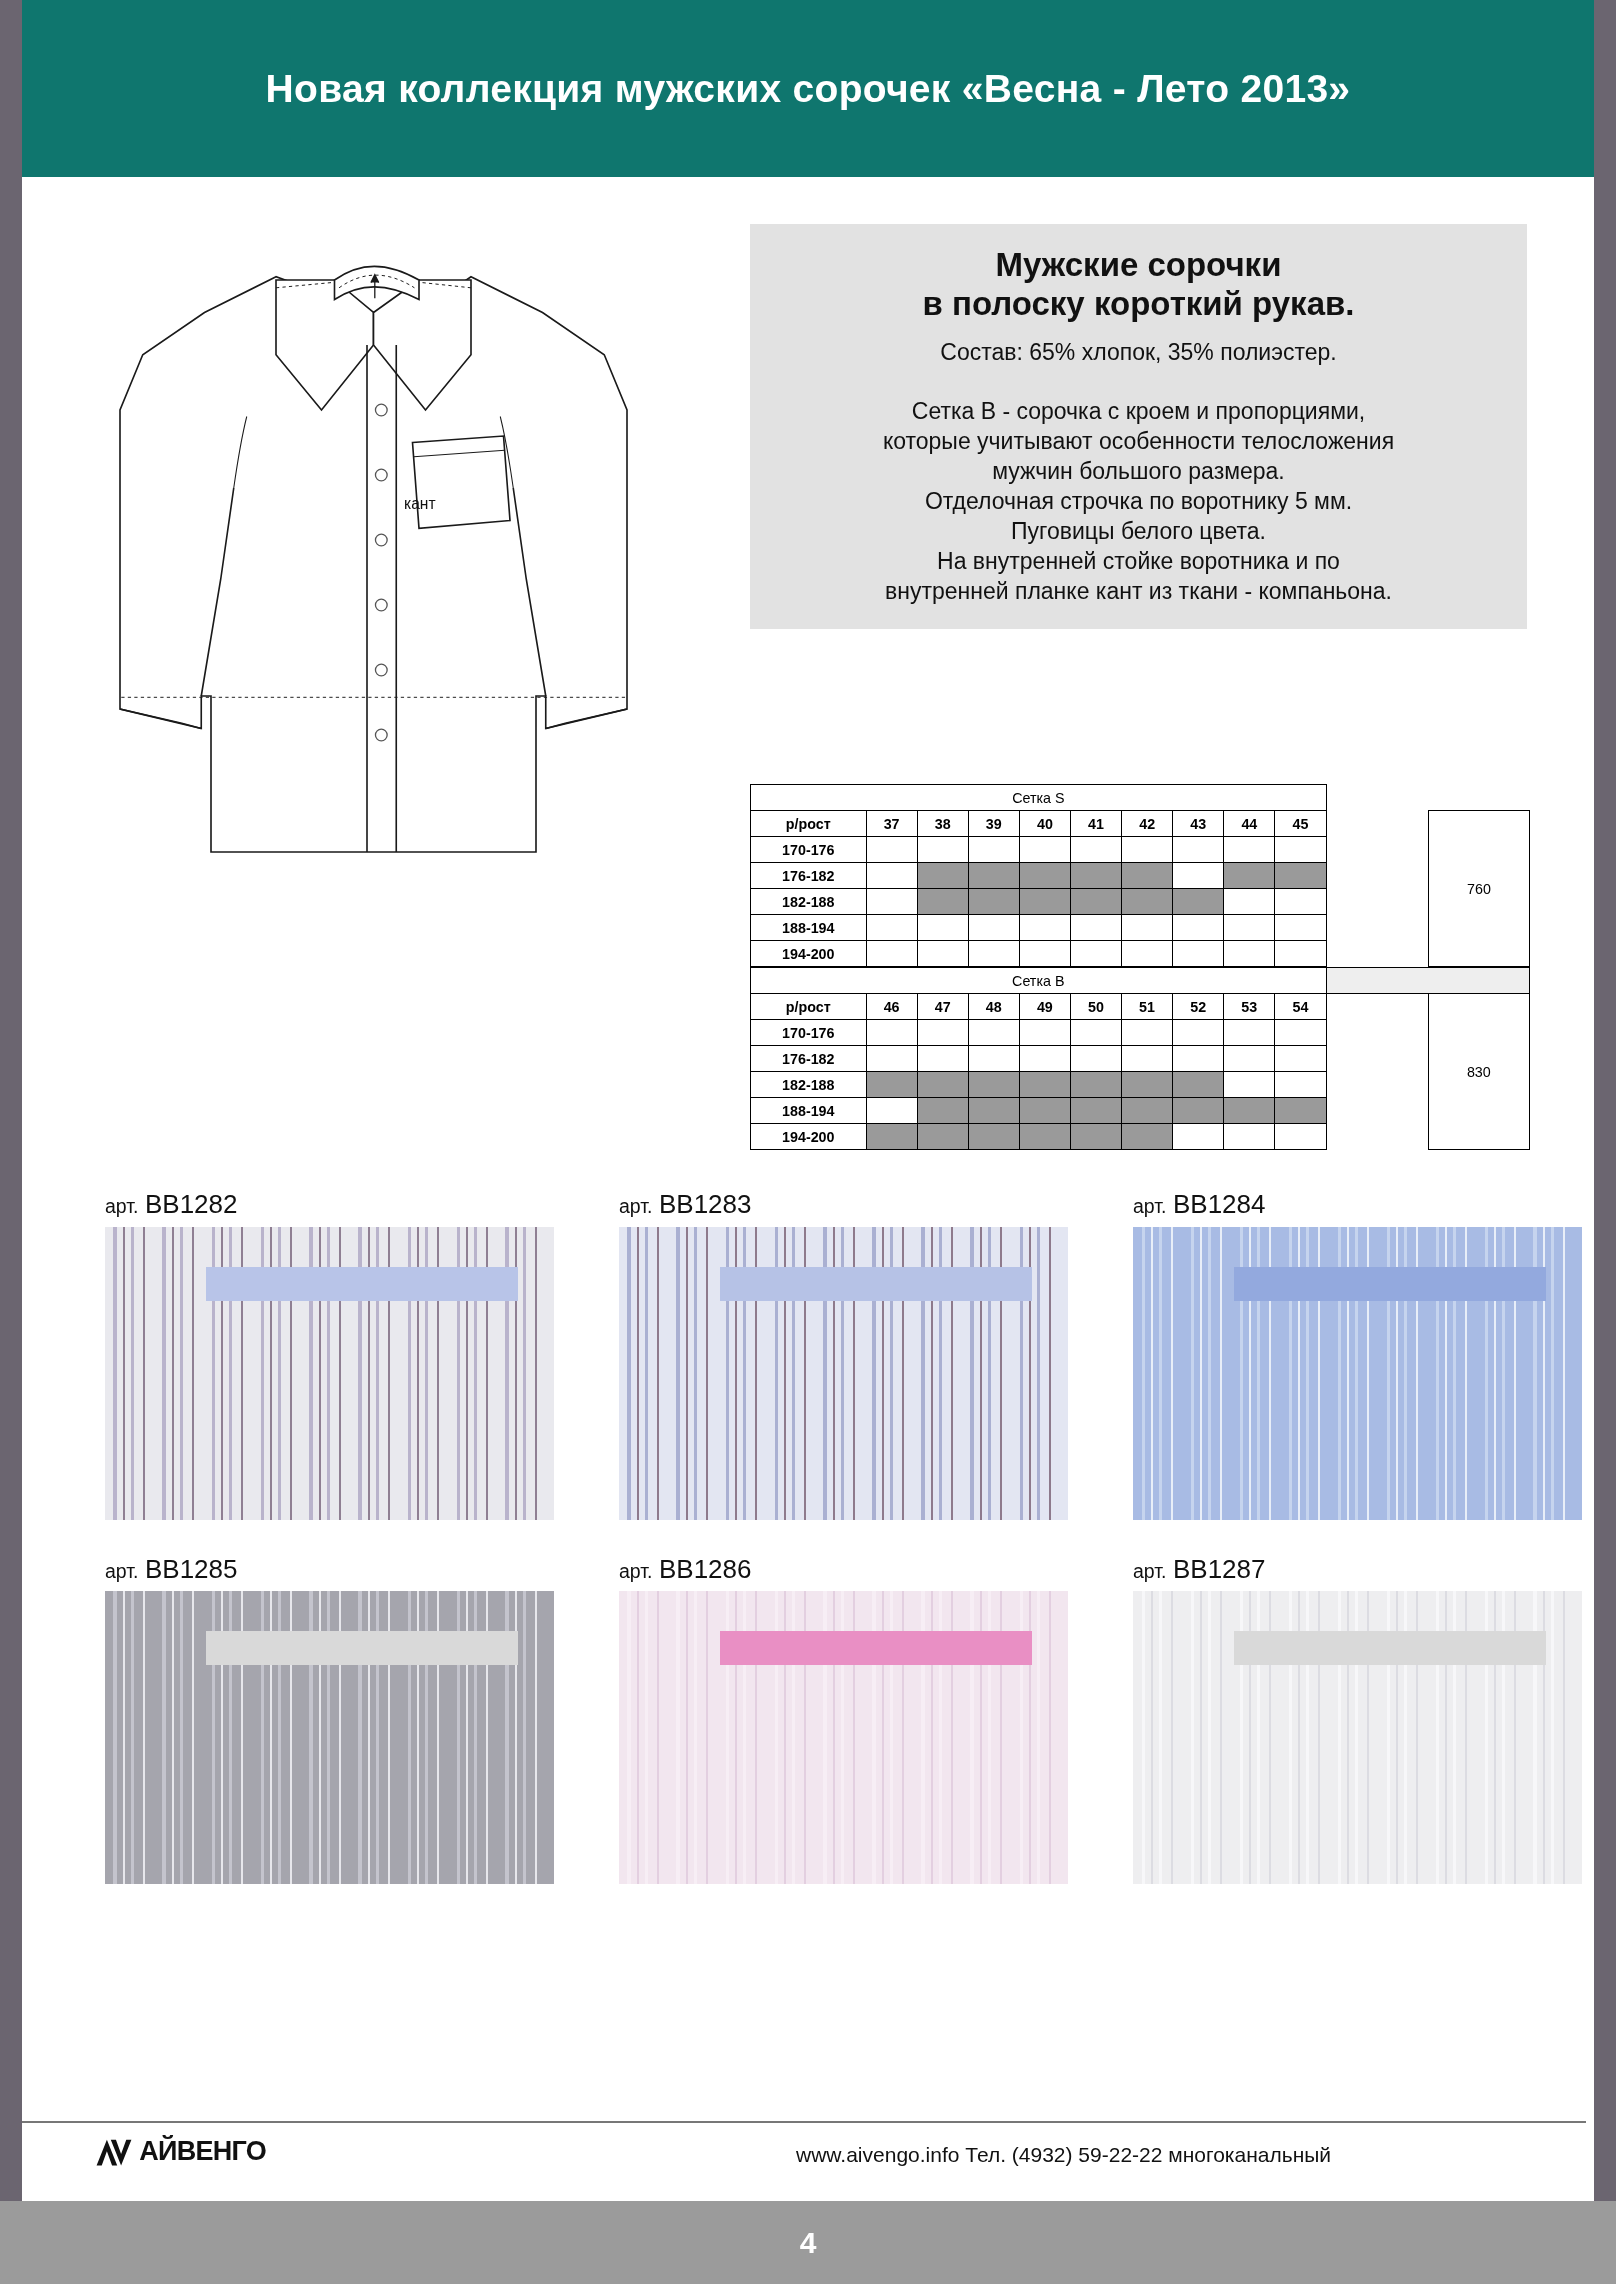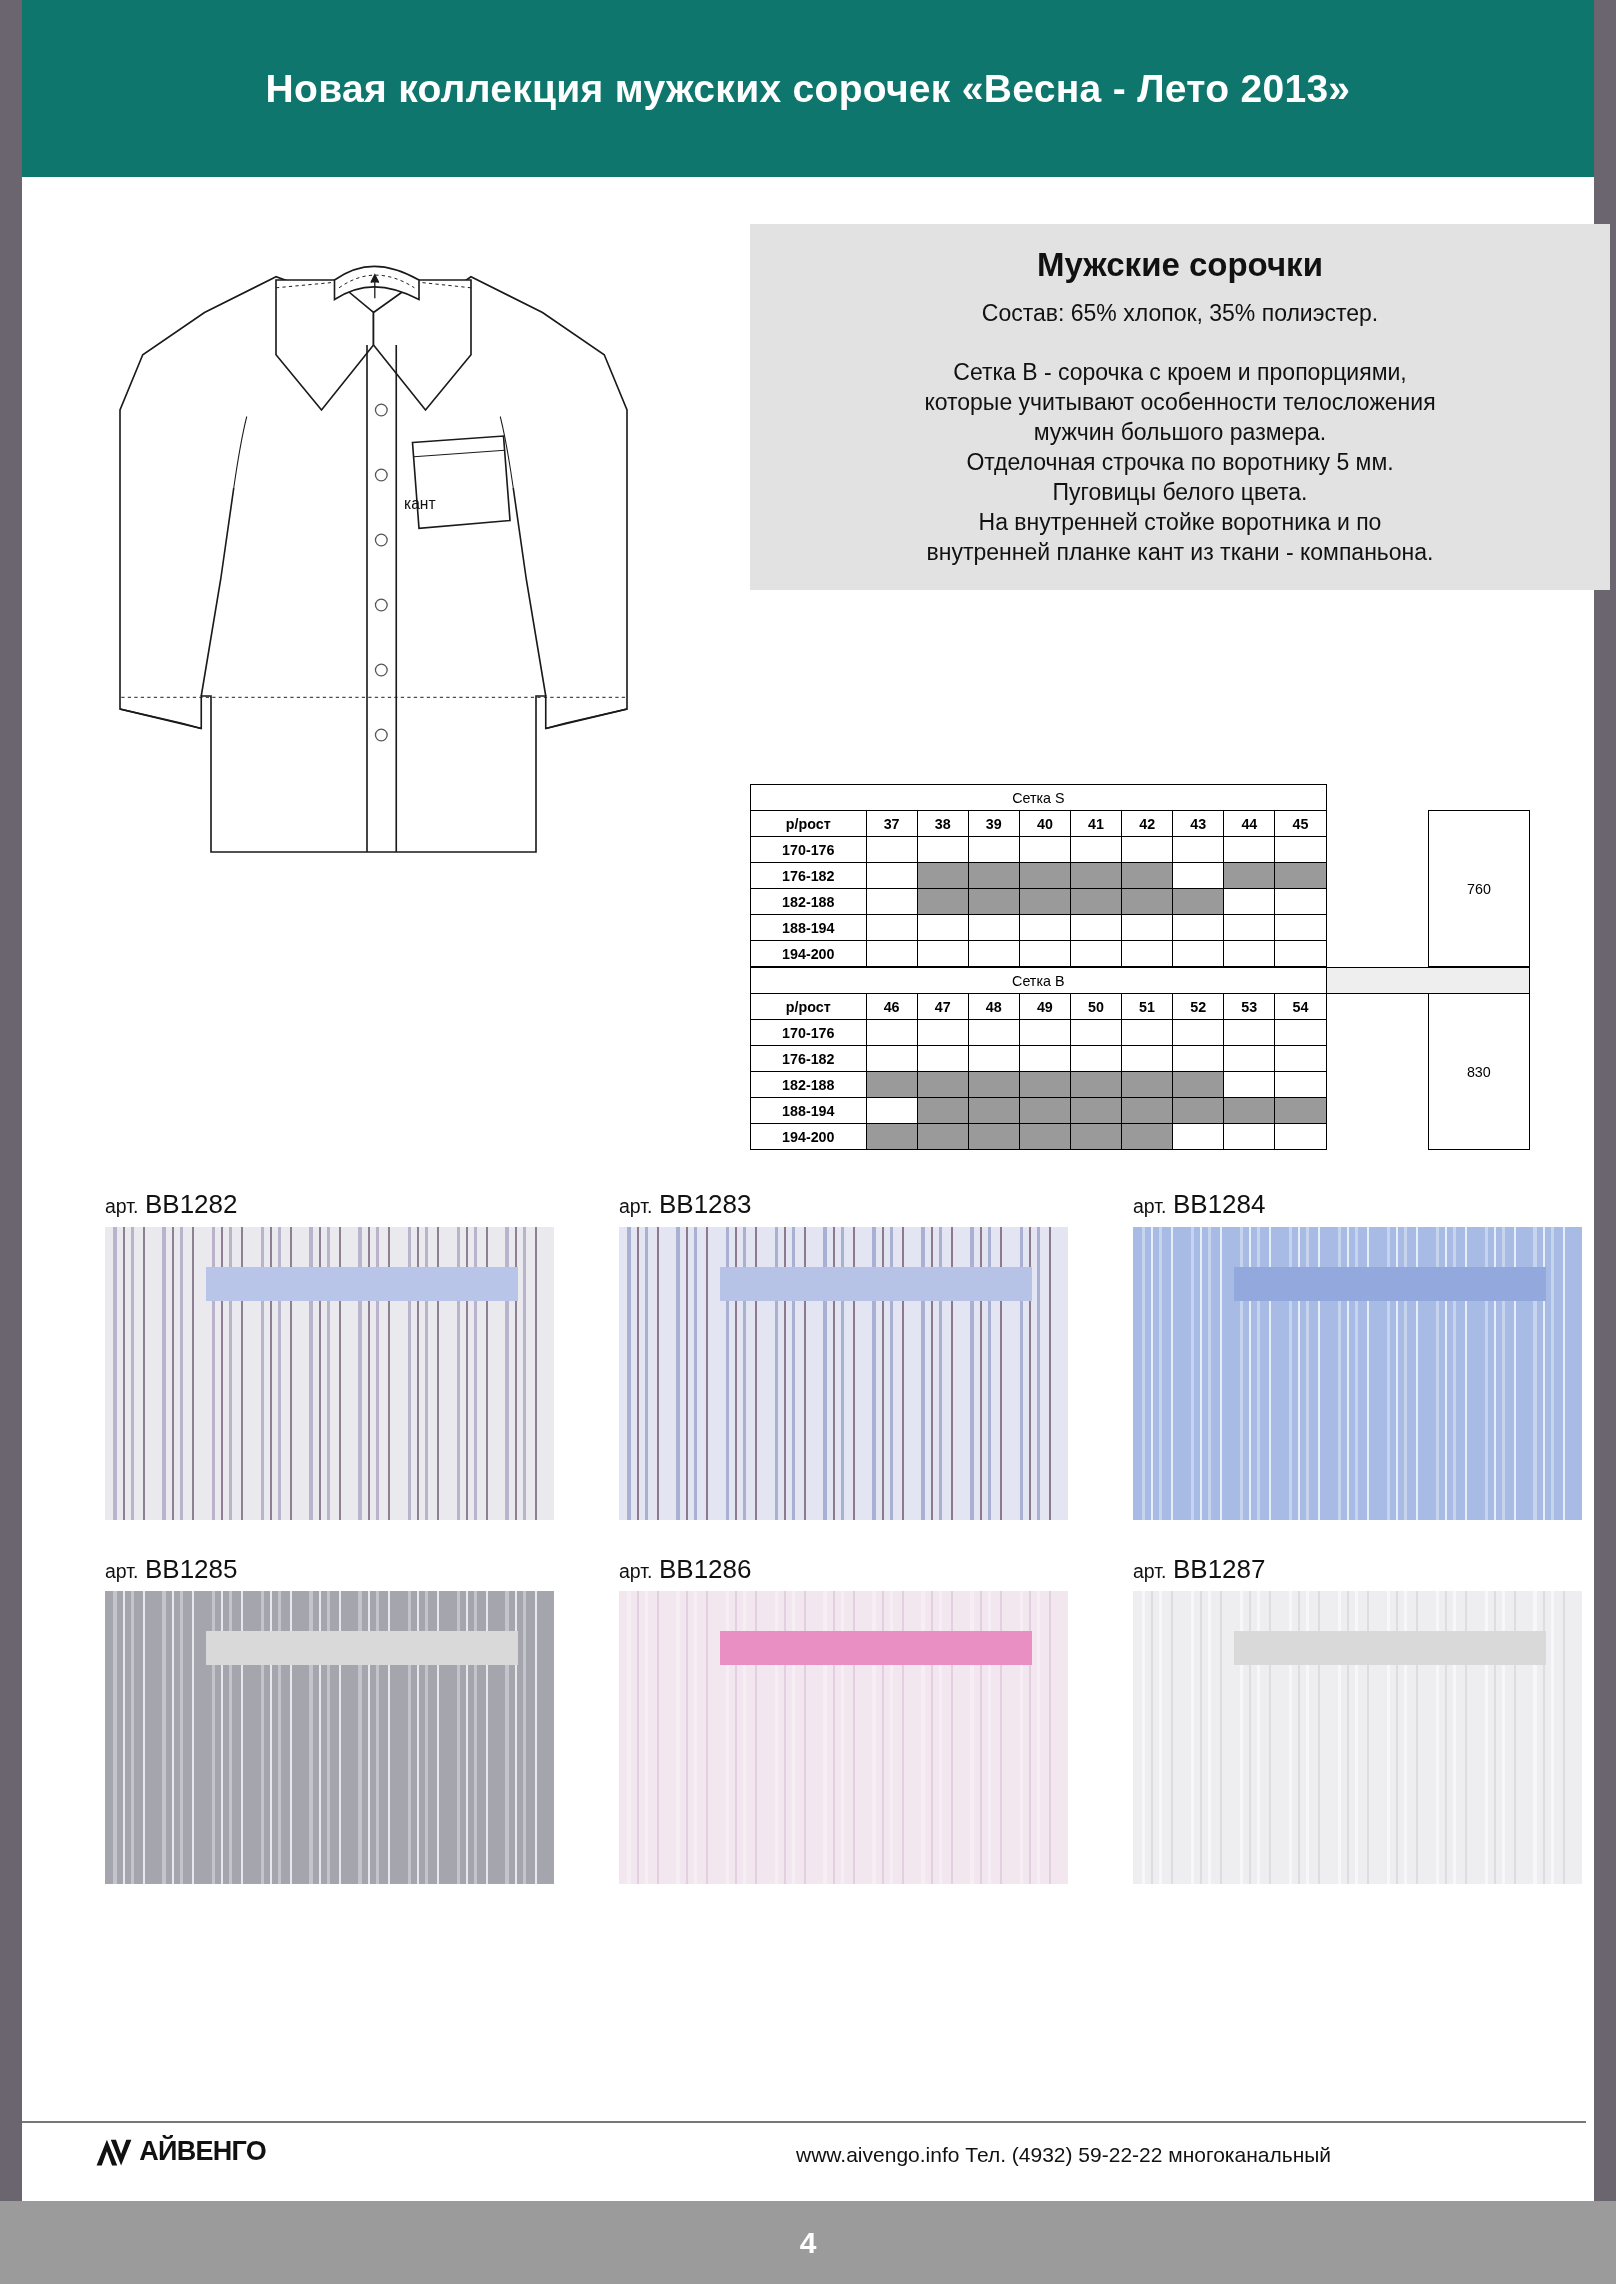--- a/index.html
+++ b/index.html
@@ -55,21 +55,21 @@
     top: 280px;
     font-size: 15.6px;
     color: #111;
     font-family: "Liberation Sans", sans-serif;
   }
   
   .desc-box {
     position: absolute;
     left: 728px;
     top: 224px;
-    width: 860px;
+    width: 777px;
     background: #e2e2e2;
     padding: 18px 19.5px 22px 19.5px;
     box-sizing: border-box;
     text-align: center;
   }
   .desc-title {
     font-size: 33px;
     font-weight: bold;
     color: #111;
     line-height: 1.18;
@@ -267,20 +267,21 @@
         <path d="M452,128 L452,95"></path>
         <path d="M446,104 L452,92 L458,104" fill="#1a1a1a"></path>
       </g>
     </svg>
     <div class="kant-label">кант</div>
   </div>
 
   <div class="desc-box">
     <div class="desc-title">
       <div>Мужские сорочки</div>
+      <div>в полоску короткий рукав.</div>
     </div>
     <div class="desc-compose">Состав: 65% хлопок, 35% полиэстер.</div>
     <div>
       <div class="desc-line">Сетка B - сорочка с кроем и пропорциями,</div>
       <div class="desc-line">которые учитывают особенности телосложения</div>
       <div class="desc-line">мужчин большого размера.</div>
       <div class="desc-line">Отделочная строчка по воротнику 5 мм.</div>
       <div class="desc-line">Пуговицы белого цвета.</div>
       <div class="desc-line">На внутренней стойке воротника и по</div>
       <div class="desc-line">внутренней планке кант из ткани - компаньона.</div>

